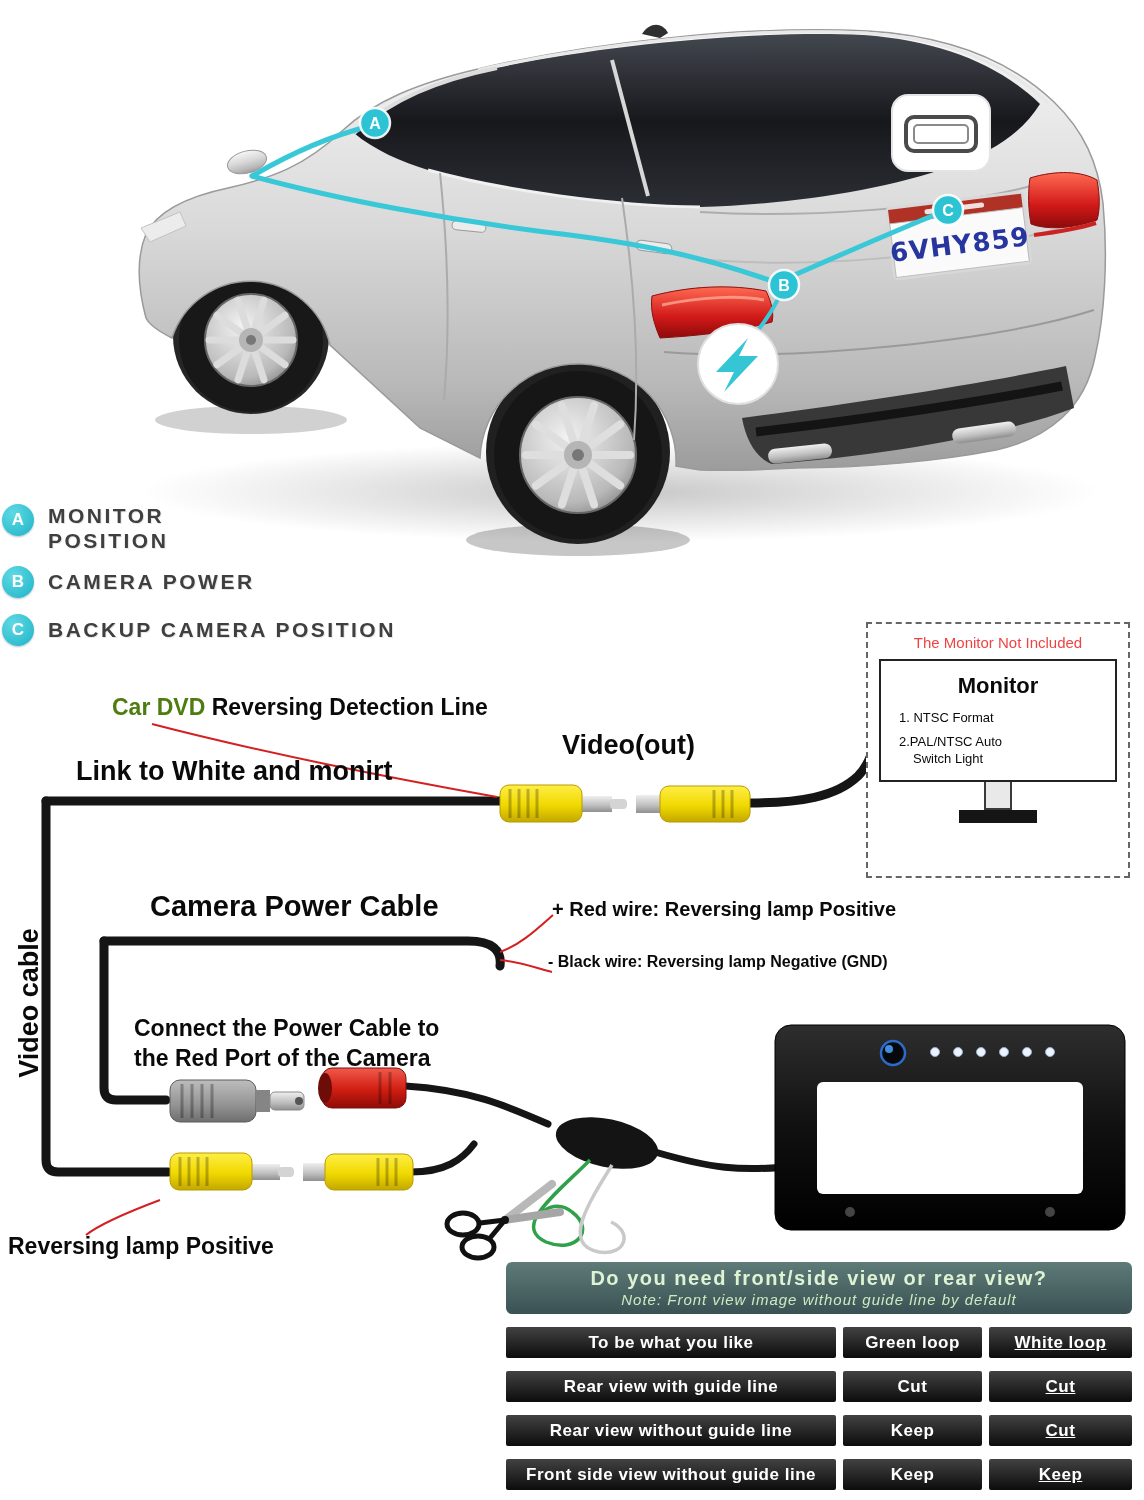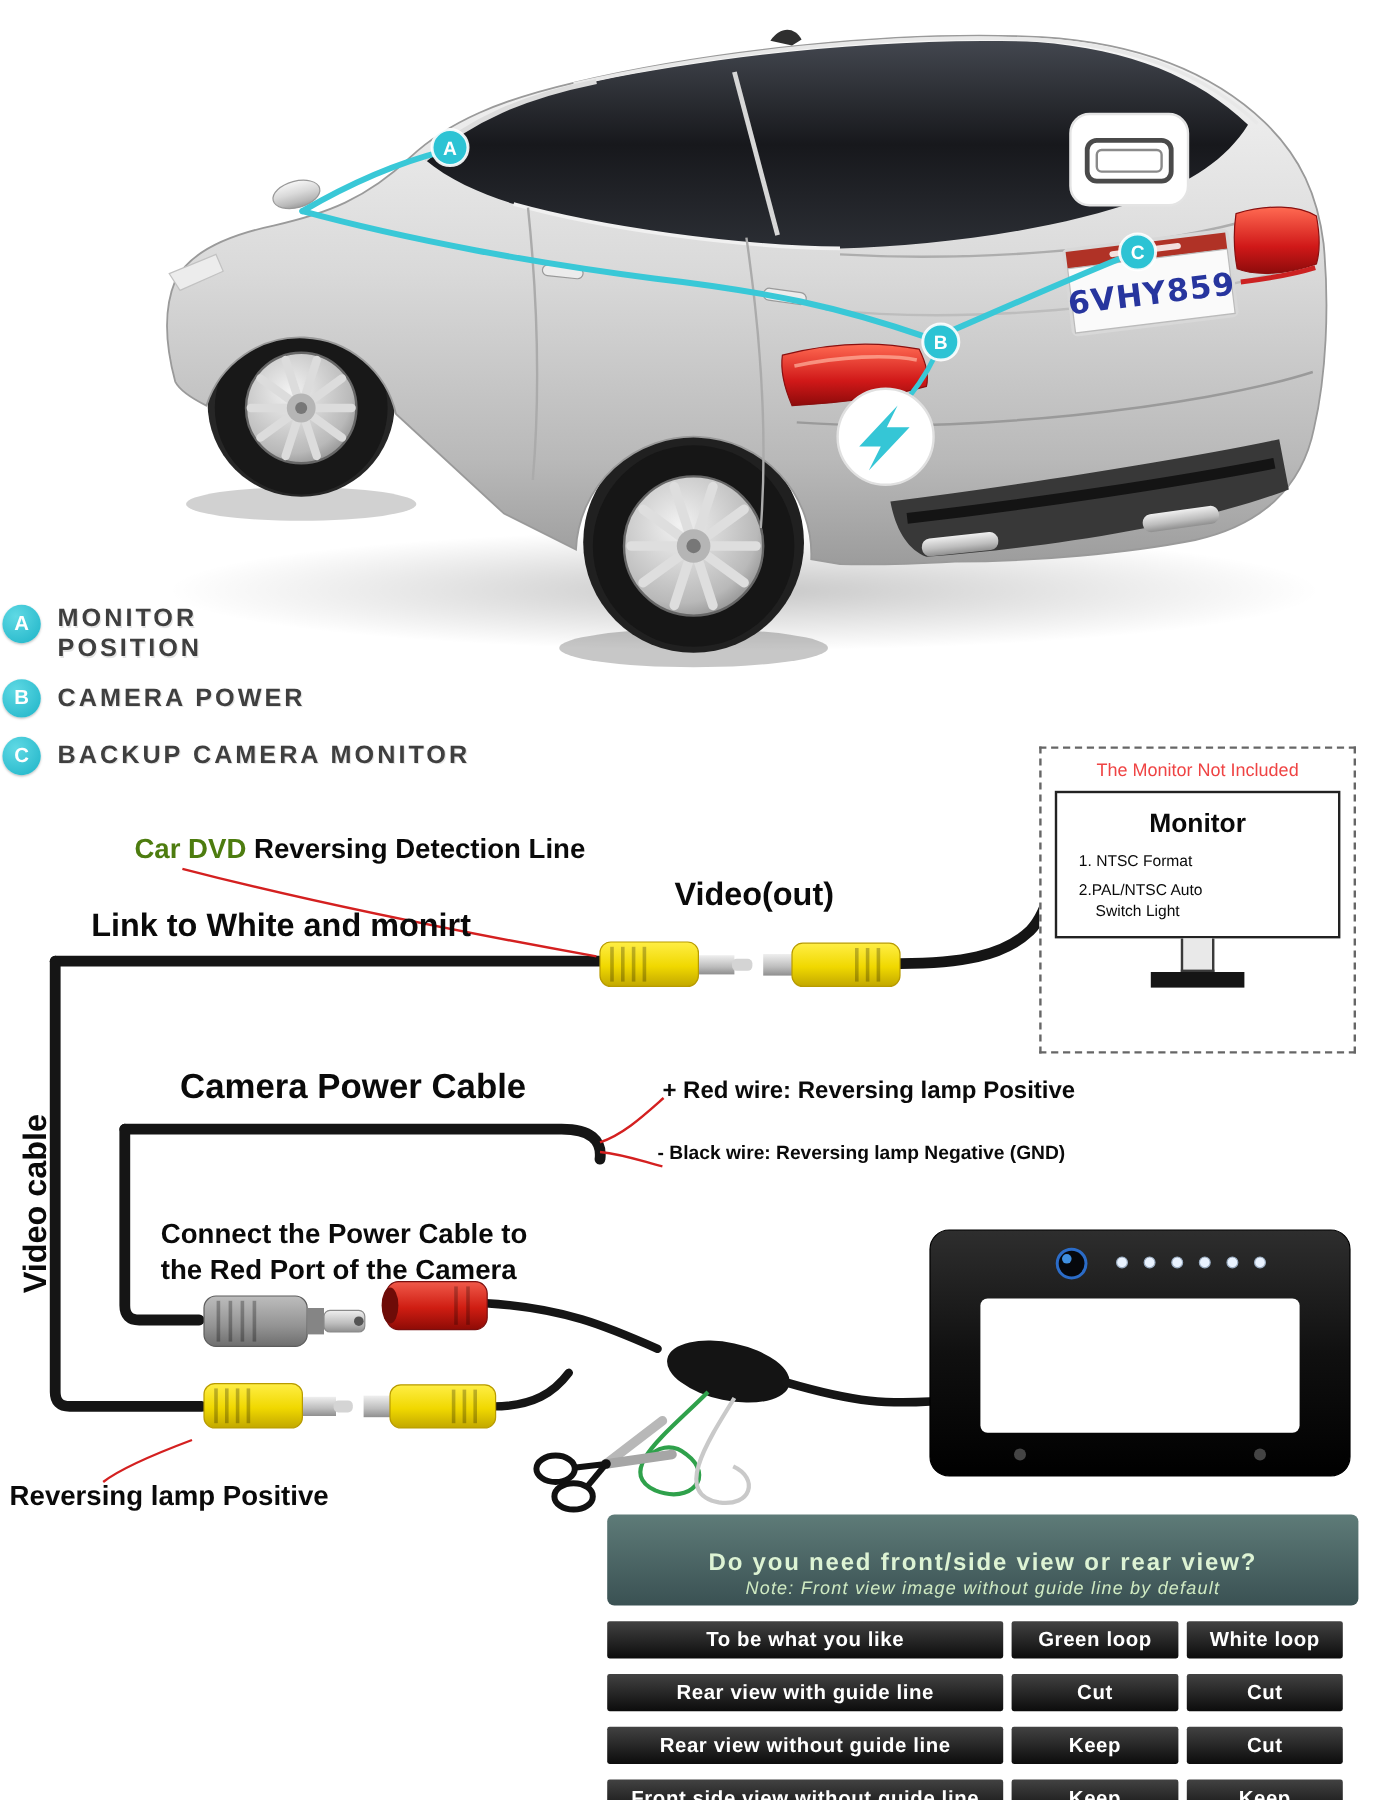--- a/index.html
+++ b/index.html
@@ -25,27 +25,27 @@
   .monitor-spec{font-size:13px;margin:6px 0 0 10px;line-height:1.35;}
   .monitor-neck{width:24px;height:26px;margin:0 auto;background:#e9e9e9;border:2px solid #3a3a3a;border-top:none;}
   .monitor-base{width:78px;height:13px;margin:0 auto;background:#151515;}
   
   .vtext{position:absolute;left:-78px;top:986px;width:218px;height:34px;text-align:center;
     transform:rotate(-90deg);font-weight:bold;font-size:27px;}
   
   .qtable{position:absolute;left:506px;top:1262px;width:626px;}
   .qtable-header{border-radius:6px;background:linear-gradient(180deg,#5e7b78,#3a5153);
     text-align:center;padding:5px 0 6px;}
-  .qtable-title{font-weight:bold;font-size:20px;letter-spacing:1.5px;color:#ddf3d4;margin-top:24px;}
+  .qtable-title{font-weight:bold;font-size:20px;letter-spacing:1.5px;color:#ddf3d4;}
   .qtable-note{font-style:italic;font-size:15px;letter-spacing:1px;color:#cfeac2;margin-top:1px;}
   .qrow{display:flex;gap:7px;margin-top:13px;}
   .qcell{border-radius:2px;background:linear-gradient(180deg,#424242,#0c0c0c);color:#fff;
     font-weight:bold;font-size:17px;height:31px;display:flex;align-items:center;justify-content:center;
     letter-spacing:.5px;}
-  .qc1{width:330px;} .qc2{width:139px;} .qc3{width:130px;}
+  .qc1{width:330px;} .qc2{width:139px;} .qc3{width:143px;text-decoration:underline;}
 </style>
 </head>
 <body>
 
 <div class="page">
 
   <svg class="abs" style="left:0;top:0;" width="1144" height="1500" viewBox="0 0 1144 1500">
     <defs>
       <linearGradient id="silverBody" x1="0" y1="0" x2="0" y2="1">
         <stop offset="0" stop-color="#f6f6f6"></stop>
@@ -344,21 +344,21 @@
       <div>MONITOR</div>
       <div>POSITION</div>
     </div>
   </div>
   <div class="legend-item" style="left:2px;top:566px;">
     <div class="legend-circle">B</div>
     <div class="legend-text" style="padding-top:4px;">CAMERA POWER</div>
   </div>
   <div class="legend-item" style="left:2px;top:614px;">
     <div class="legend-circle">C</div>
-    <div class="legend-text" style="padding-top:4px;">BACKUP CAMERA MONITOR</div>
+    <div class="legend-text" style="padding-top:4px;">BACKUP CAMERA POSITION</div>
   </div>
 
   <div class="lbl" style="left:112px;top:694px;font-size:23px;">
     <span class="red">Car DVD</span><span> Reversing Detection Line</span>
   </div>
   <div class="lbl" style="left:76px;top:756px;font-size:27px;">Link to White and monirt</div>
   <div class="lbl" style="left:562px;top:730px;font-size:27px;">Video(out)</div>
   <div class="vtext">Video cable</div>
   <div class="lbl" style="left:150px;top:890px;font-size:29px;">Camera Power Cable</div>
   <div class="lbl" style="left:552px;top:898px;font-size:20px;">+ Red wire: Reversing lamp Positive</div>

